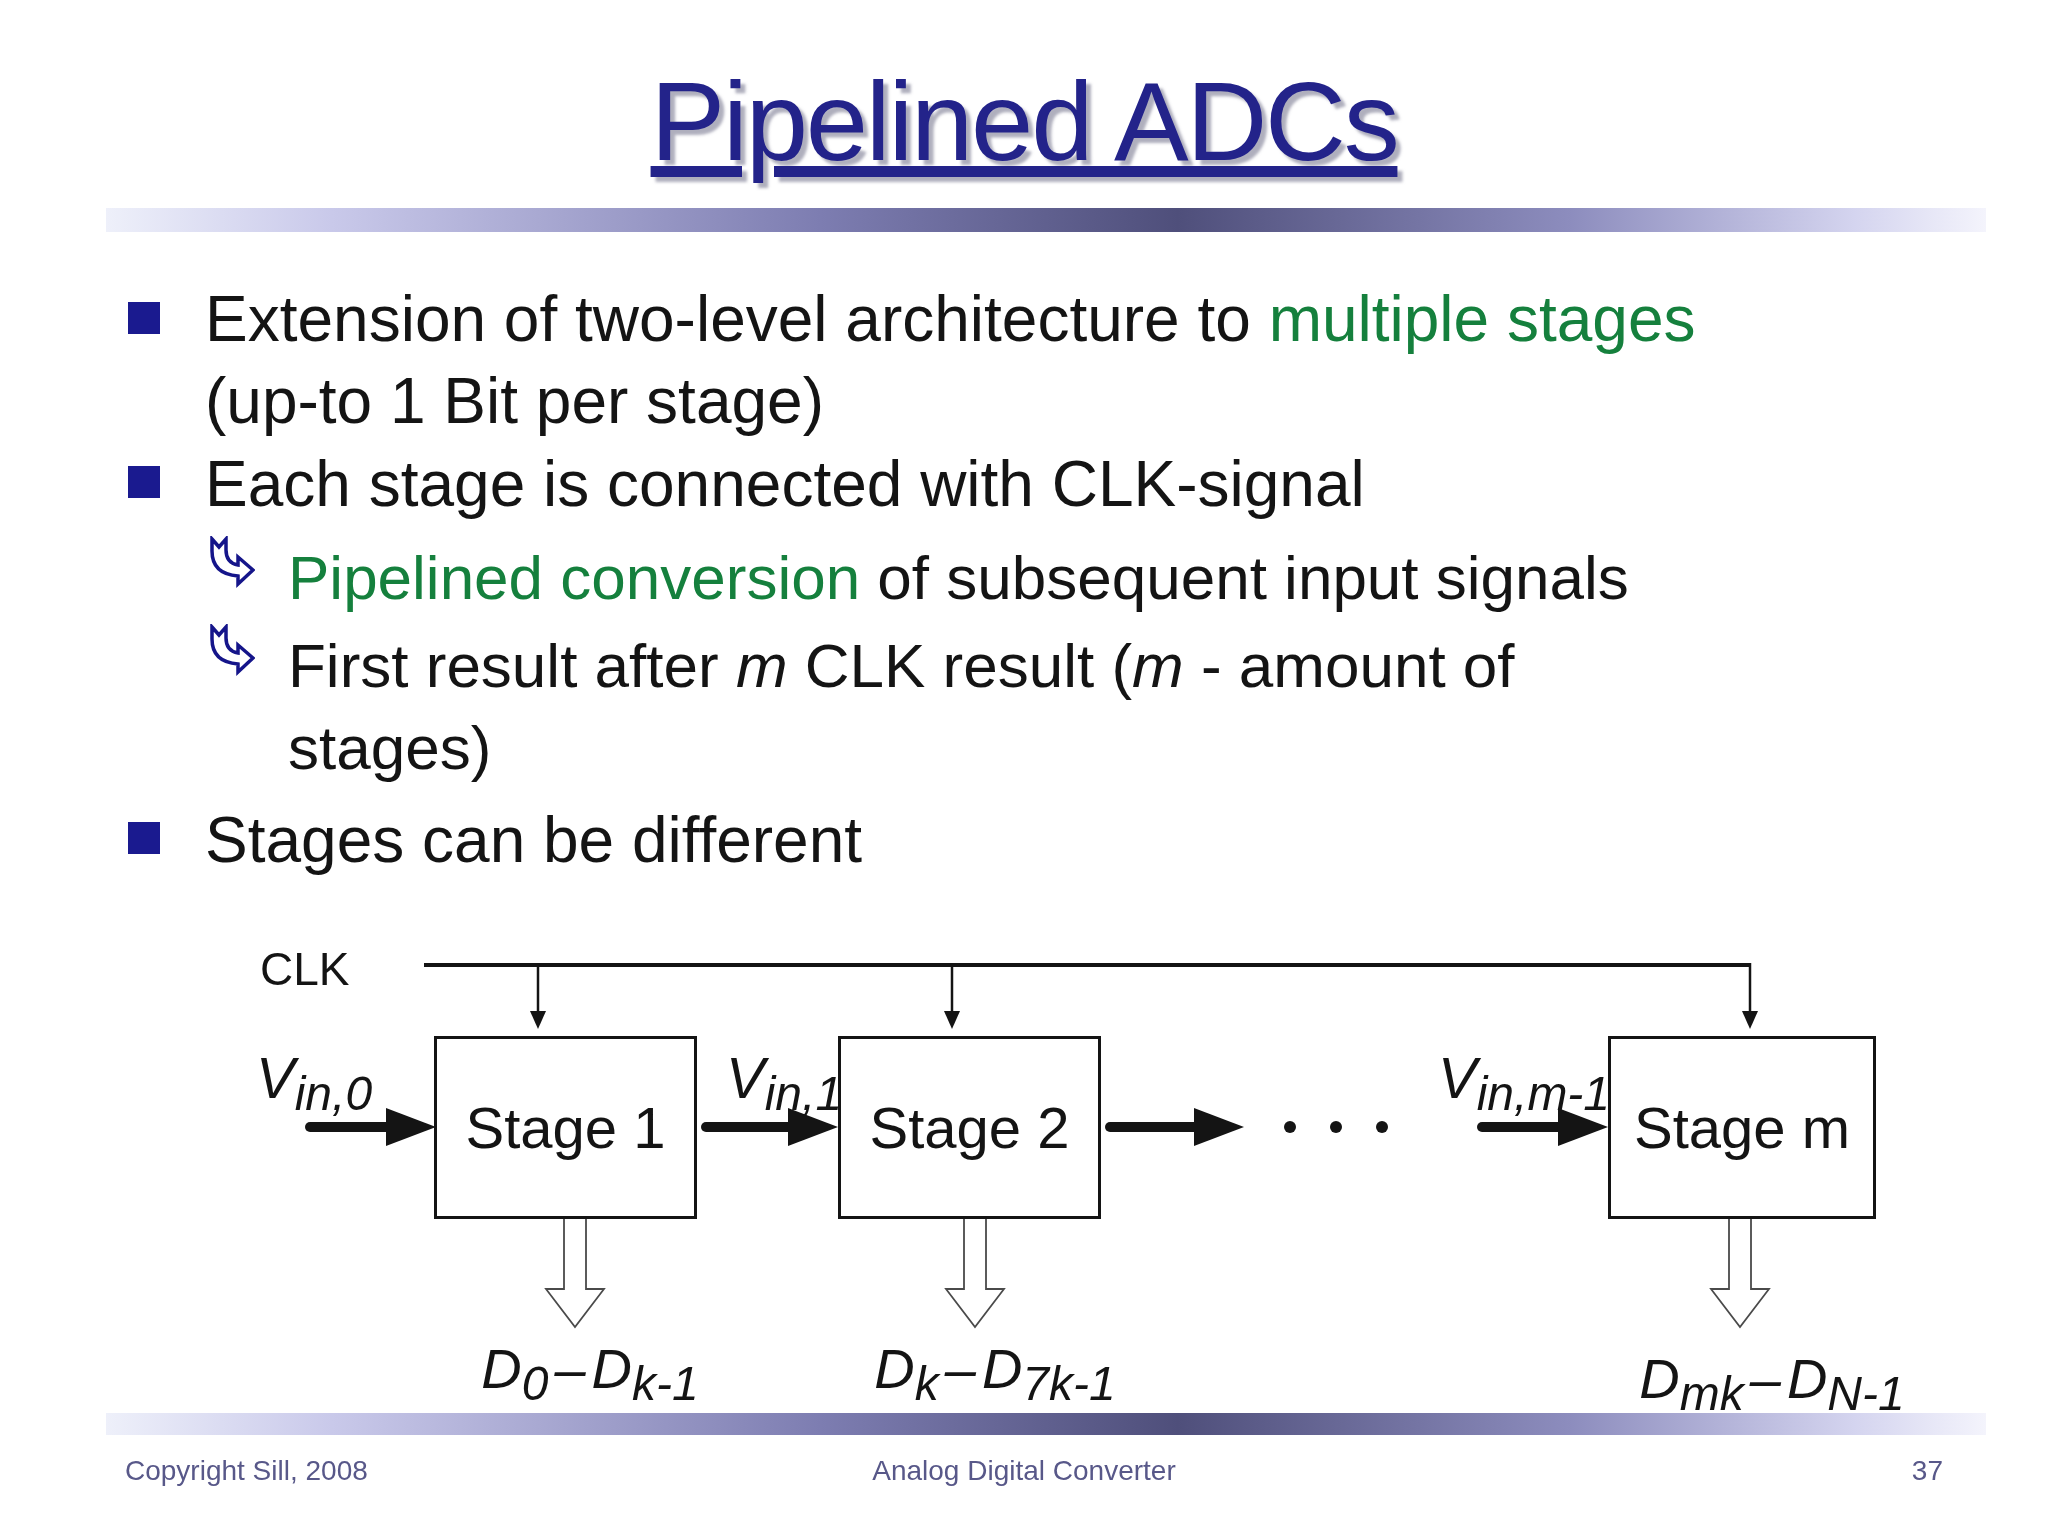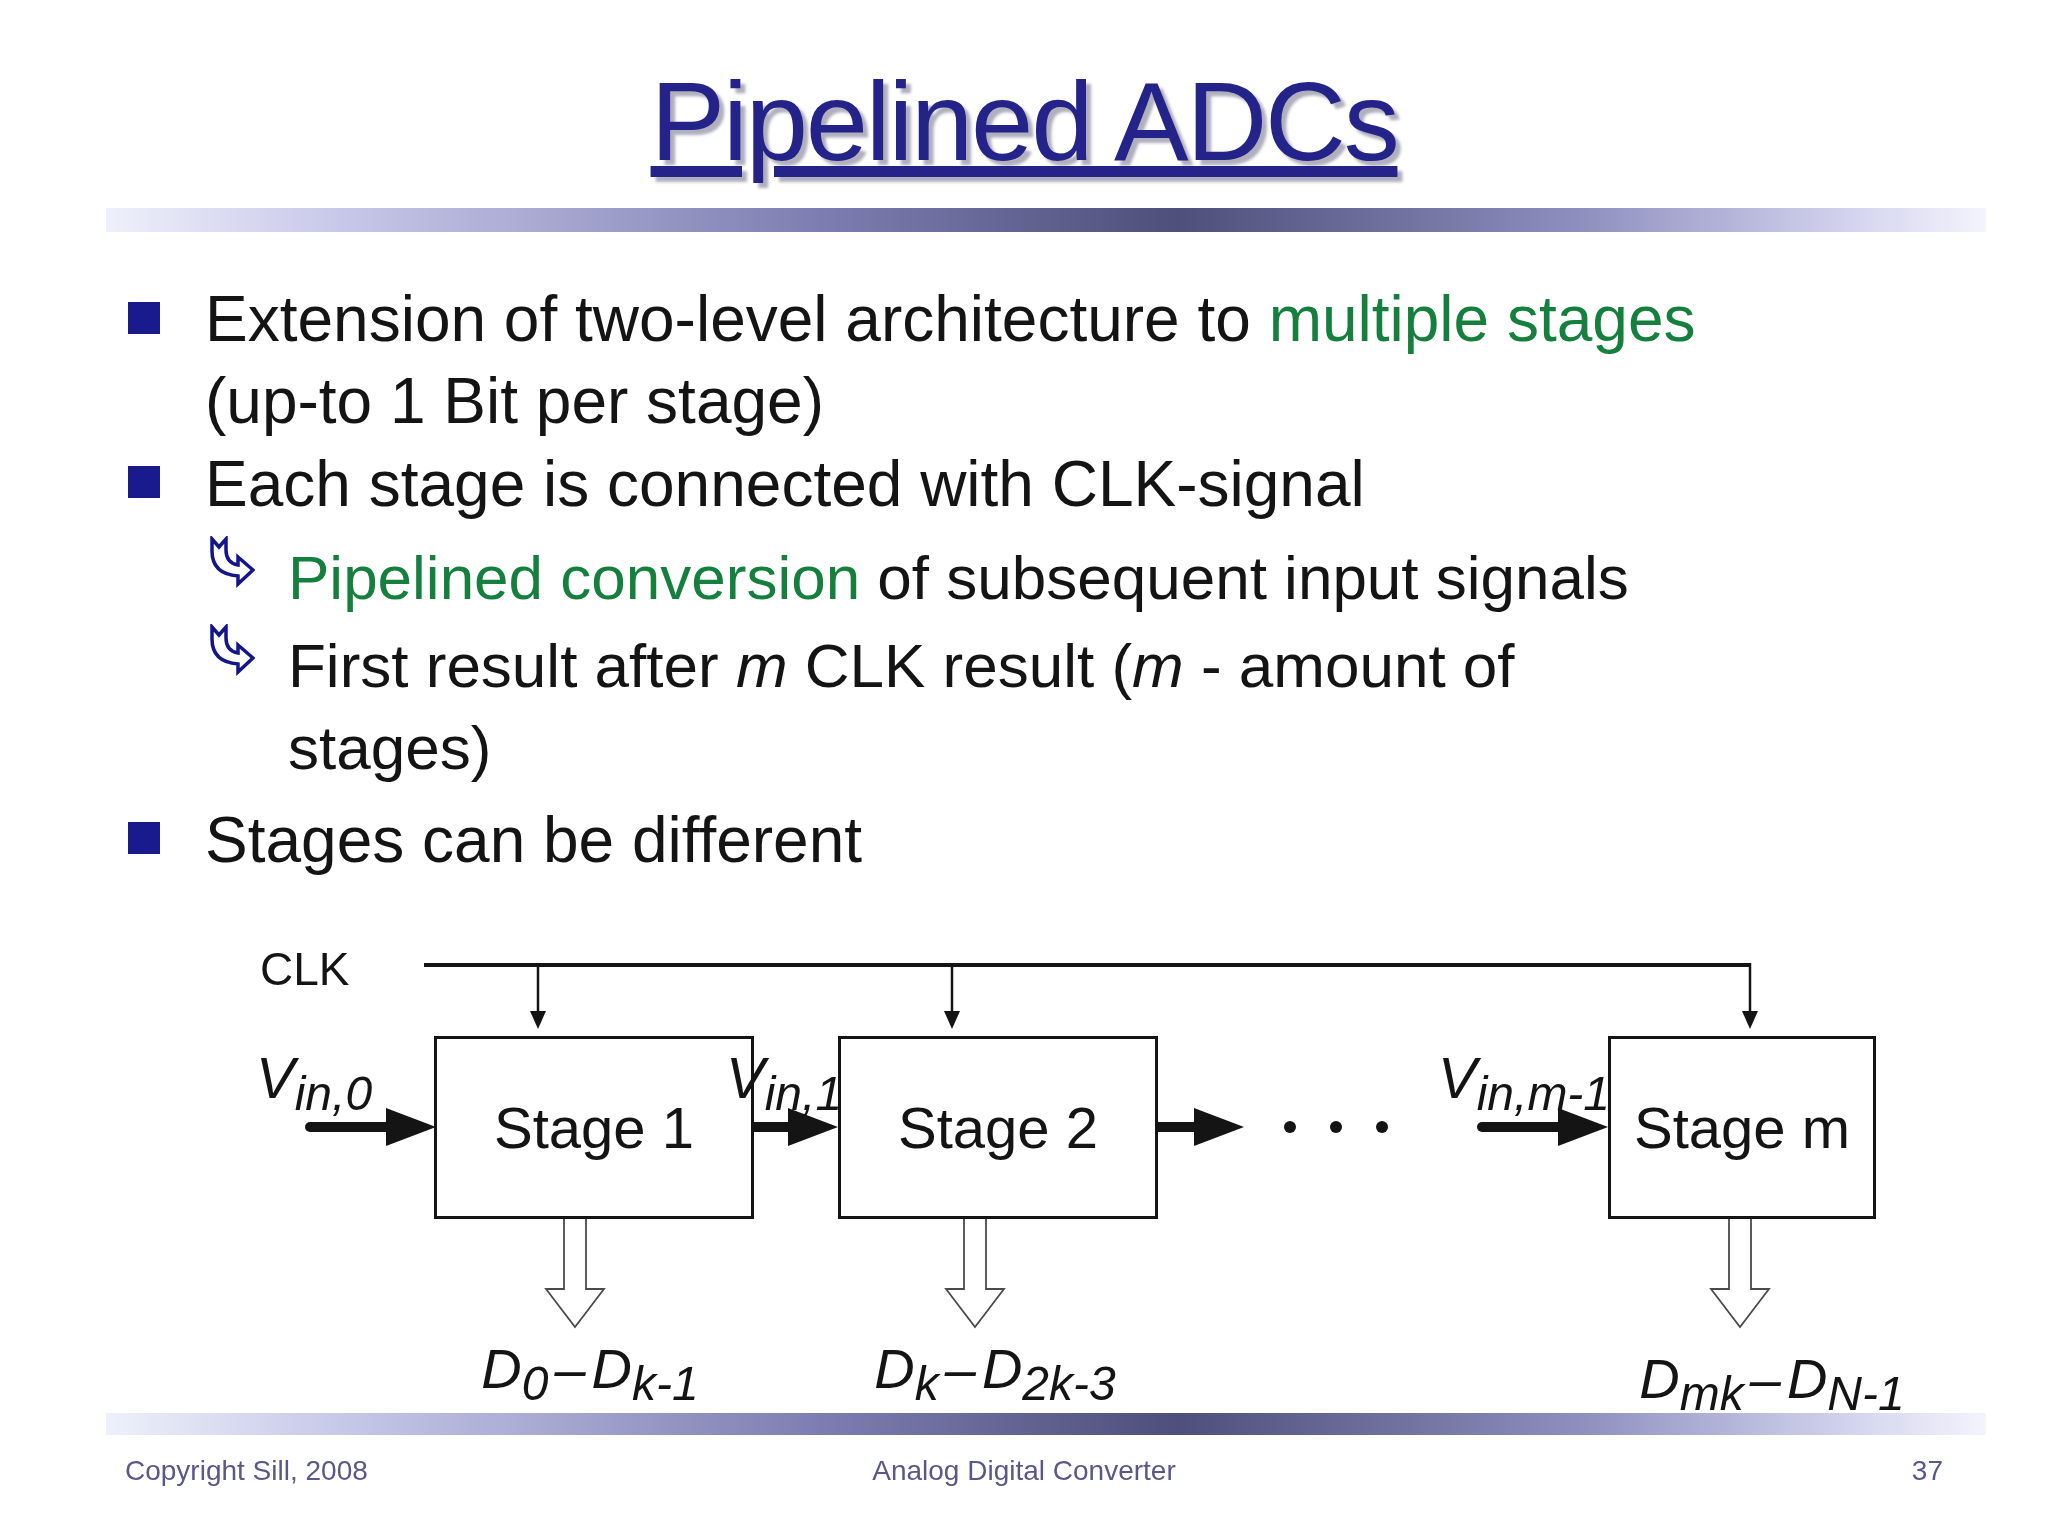--- a/index.html
+++ b/index.html
@@ -23,21 +23,21 @@
   .b1text{position:absolute;left:205px;font-size:64px;line-height:82px;max-width:1720px;}
   .sq{position:absolute;left:128px;width:32px;height:32px;background:#1A1A8F;}
   .accent{color:#15803d;}
   .blk{display:block;}
   .it{font-style:italic;}
   .subrow{position:absolute;left:288px;font-size:62px;line-height:82px;max-width:1500px;}
   .subicon{position:absolute;left:205px;width:50px;height:60px;}
   
   #diagram-svg{position:absolute;left:0;top:0;width:2048px;height:1536px;}
   .stagebox{
-    position:absolute;top:1036px;width:320px;height:183px;border:3px solid #141414;
+    position:absolute;top:1036px;width:263px;height:183px;border:3px solid #141414;
     background:#ffffff;box-sizing:border-box;display:flex;align-items:center;justify-content:center;
     font-size:58px;
   }
   .vlabel{position:absolute;top:1044px;font-size:58px;font-style:italic;white-space:nowrap;}
   .vlabel .vsub,.dlabel .dsub{font-size:48px;font-style:italic;vertical-align:-12px;letter-spacing:0;}
   #clk-label{position:absolute;left:260px;top:942px;font-size:46px;}
   .dlabel{position:absolute;transform:translateX(-50%);font-size:56px;font-style:italic;white-space:nowrap;}
   .dsep{padding:0 6px;}
   
   .foot{position:absolute;top:1455px;font-size:28px;color:#585889;}
@@ -141,21 +141,21 @@
     <span>V</span><span class="vsub">in,1</span>
   </div>
   <div class="vlabel" style="left:1438px;">
     <span>V</span><span class="vsub">in,m-1</span>
   </div>
 
   <div class="dlabel" style="left:590px;top:1336px;">
     <span>D</span><span class="dsub">0</span><span class="dsep">–</span><span>D</span><span class="dsub">k-1</span>
   </div>
   <div class="dlabel" style="left:995px;top:1336px;">
-    <span>D</span><span class="dsub">k</span><span class="dsep">–</span><span>D</span><span class="dsub">2k-3</span>
+    <span>D</span><span class="dsub">k</span><span class="dsep">–</span><span>D</span><span class="dsub">7k-1</span>
   </div>
   <div class="dlabel" style="left:1772px;top:1346px;">
     <span>D</span><span class="dsub">mk</span><span class="dsep">–</span><span>D</span><span class="dsub">N-1</span>
   </div>
 
   <div id="divider-bottom" class="divider"></div>
   <div id="footer-left" class="foot">Copyright Sill, 2008</div>
   <div id="footer-center" class="foot">Analog Digital Converter</div>
   <div id="page-number" class="foot">37</div>
 

